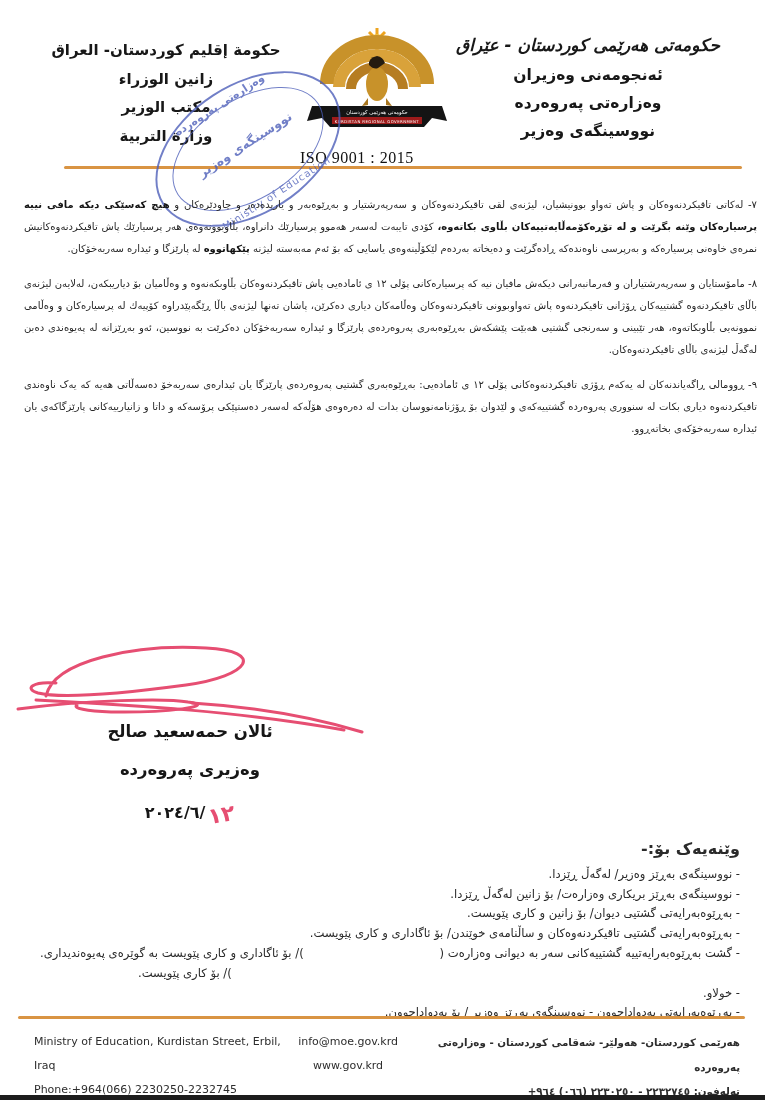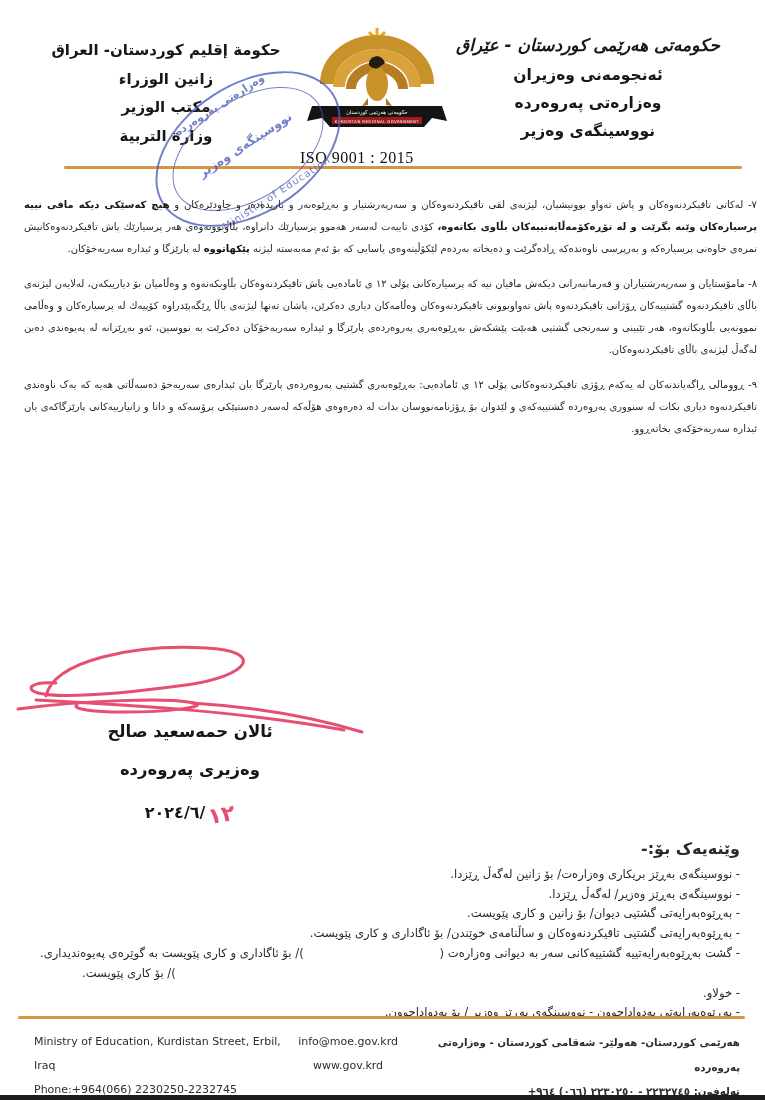--- a/index.html
+++ b/index.html
@@ -160,32 +160,32 @@
 <div class="sig-block">
   <div class="row">ئالان حمەسعید صالح</div>
   <div class="row">وەزیری پەروەردە</div>
   <div class="sig-date">
     <span>٢٠٢٤/٦/</span><span class="sig-day" style="color:#e64e72;">١٢</span>
   </div>
 </div>
 
 <div class="cc">
   <div class="cc-head">وێنەیەک بۆ:-</div>
+  <div class="item">- نووسینگەی بەڕێز وەزیر/ لەگەڵ ڕێزدا.</div>
   <div class="item">- نووسینگەی بەڕێز بریكاری وەزارەت/ بۆ زانین لەگەڵ ڕێزدا.</div>
-  <div class="item">- نووسینگەی بەڕێز وەزیر/ لەگەڵ ڕێزدا.</div>
   <div class="item">- بەڕێوەبەرایەتی گشتیی دیوان/ بۆ زانین و كاری پێویست.</div>
   <div class="item">- بەڕێوەبەرایەتی گشتیی تاقیكردنەوەكان و ساڵنامەی خوێندن/ بۆ ئاگاداری و كاری پێویست.</div>
   <div class="item split">
     <span>- گشت بەڕێوەبەرایەتییە گشتییەكانی سەر بە دیوانی وەزارەت (</span>
     <span class="gap"></span>
     <span>)/ بۆ ئاگاداری و كاری پێویست بە گوێرەی پەیوەندیداری.</span>
   </div>
   <div class="item split">
     <span class="gap"></span>
-    <span style="margin-left:42px;">)/ بۆ كاری پێویست.</span>
+    <span style="margin-left:98px;">)/ بۆ كاری پێویست.</span>
   </div>
   <div class="item">- خولاو.</div>
   <div class="item">- بەڕێوەبەرایەتی بەدواداچوون - نووسینگەی بەڕێز وەزیر / بۆ بەدواداچوون.</div>
 </div>
 
 <div class="rule-bottom" style="background:#d99443;"></div>
 
 <div class="footer">
   <div class="col-en">
     <div>Ministry of Education, Kurdistan Street, Erbil, Iraq</div>

